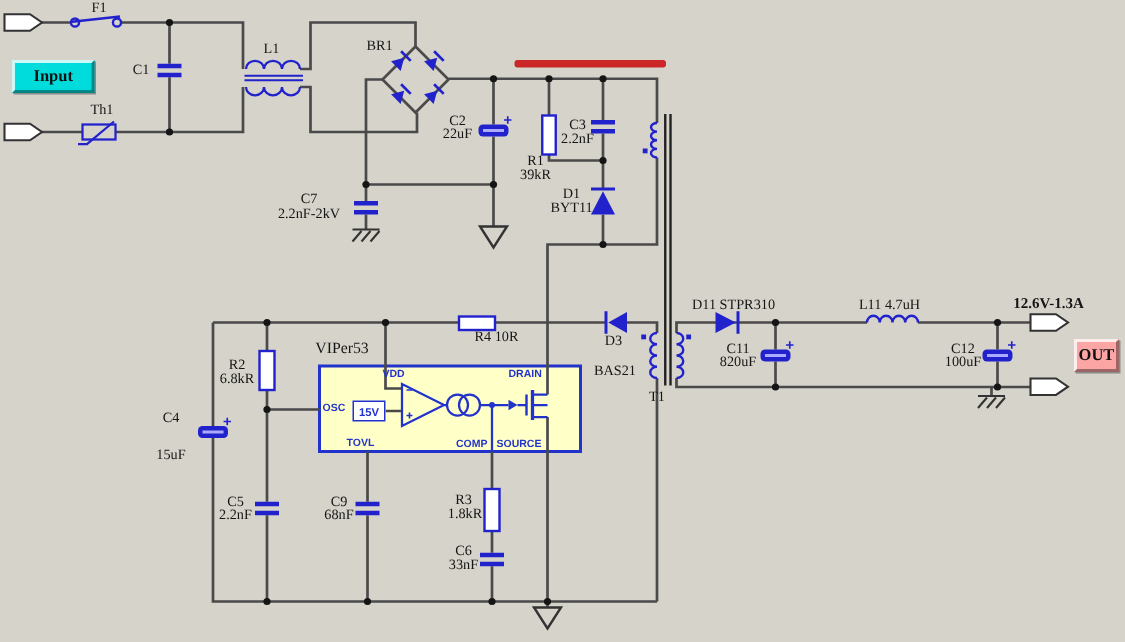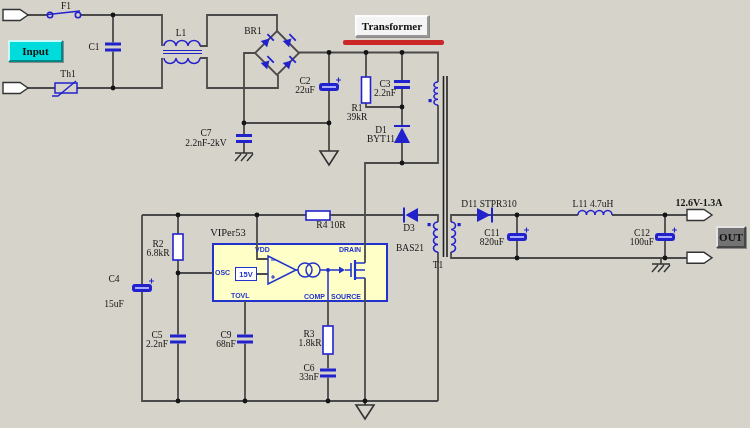--- a/index.html
+++ b/index.html
@@ -9,21 +9,21 @@
   .lbl{position:absolute;font-size:9.5px;line-height:1;color:#151515;text-align:center;white-space:nowrap;}
   .pin{position:absolute;font-family:"Liberation Sans",sans-serif;font-weight:bold;font-size:7px;line-height:1;color:#2233cc;white-space:nowrap;}
   .btn{position:absolute;display:flex;align-items:center;justify-content:center;
        font-weight:bold;font-size:11px;color:#101010;
        border-top:2px solid rgba(255,255,255,.8);border-left:2px solid rgba(255,255,255,.8);
        border-bottom:2px solid rgba(0,0,0,.38);border-right:2px solid rgba(0,0,0,.38);
        box-shadow:1px 1px 0 #8a8a8a;box-sizing:border-box;cursor:pointer;}
   #btn-input{left:8px;top:40px;width:55px;height:22px;background:#00dcdc;}
   #btn-viper{left:58px;top:218px;width:60px;height:22px;background:#ef8181;color:#2a0000;}
   #btn-transformer{left:355px;top:15px;width:74px;height:22px;background:#f4f4f4;}
-  #btn-out{left:716px;top:226px;width:30px;height:22px;background:#737373;}
+  #btn-out{left:716px;top:226px;width:30px;height:22px;background:#fca5a5;}
   #red-bar{position:absolute;left:343px;top:40px;width:101px;height:5px;background:#cb2727;border-radius:2px;}
   #v15box{position:absolute;left:235px;top:267px;width:22px;height:14px;background:#ffffff;
           border:1.4px solid #2233cc;box-sizing:border-box;display:flex;align-items:center;justify-content:center;
           font-family:"Liberation Sans",sans-serif;font-weight:bold;font-size:7.5px;color:#2233cc;}
   .bold{font-weight:bold;font-size:10px;}
   .big{font-size:10.5px;}
 </style>
 </head>
 <body>
 
@@ -193,21 +193,20 @@
       <circle cx="328" cy="401" r="2.4"></circle>
         <circle cx="365" cy="401" r="2.4"></circle>
       <circle cx="517" cy="215" r="2.4"></circle>
         <circle cx="665" cy="215" r="2.4"></circle>
       <circle cx="517" cy="258" r="2.4"></circle>
         <circle cx="665" cy="258" r="2.4"></circle>
     </g>
   </svg>
 
   <div class="btn" id="btn-input">Input</div>
-  <div class="btn" id="btn-transformer">Transformer</div>
   <div id="red-bar"></div>
   <div class="btn" id="btn-out">OUT</div>
 
   <div id="v15box">15V</div>
 
   <div class="lbl" style="left:54px;top:2px;width:24px;">F1</div>
   <div class="lbl" style="left:56px;top:70px;width:24px;">Th1</div>
   <div class="lbl" style="left:85px;top:43px;width:18px;">C1</div>
   <div class="lbl" style="left:172px;top:29px;width:18px;">L1</div>
   <div class="lbl" style="left:240px;top:27px;width:26px;">BR1</div>

